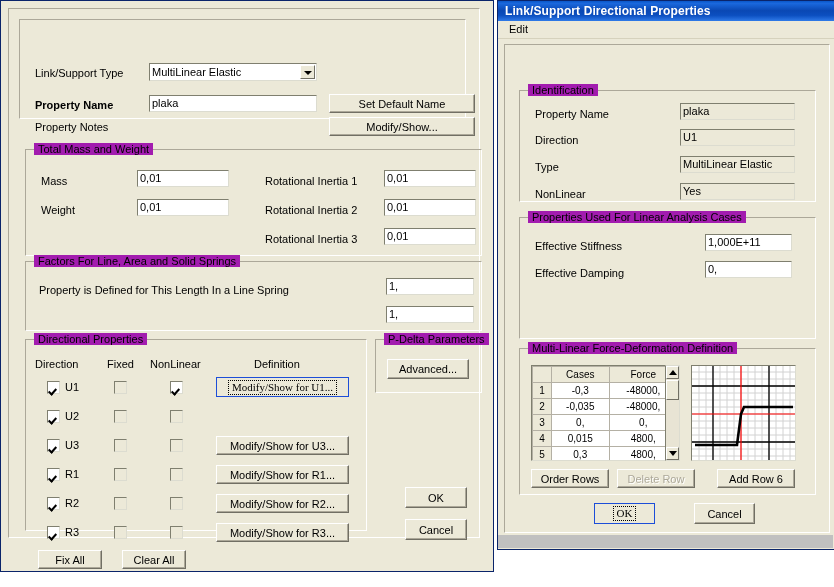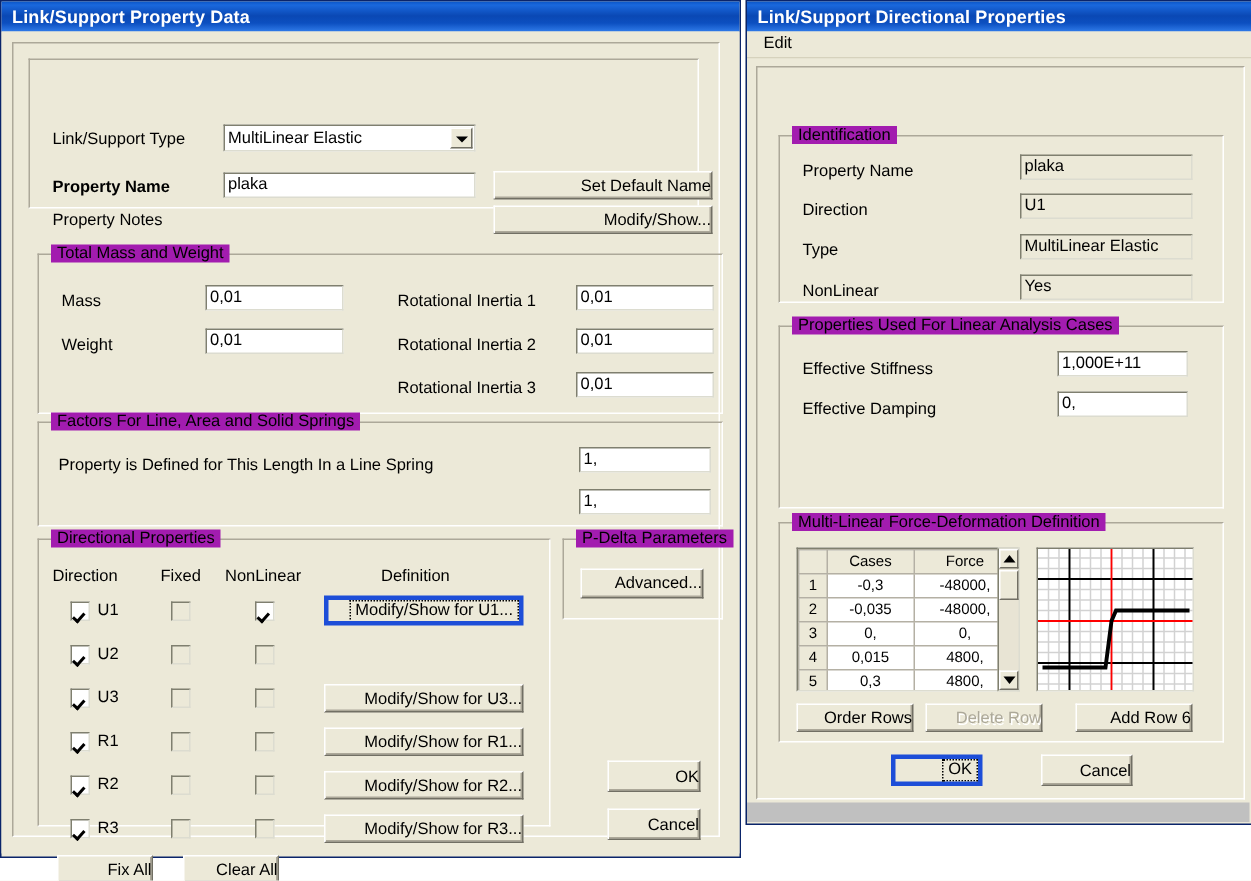--- a/index.html
+++ b/index.html
@@ -135,25 +135,26 @@
     border-right-color: #716f64;
     border-bottom-color: #716f64;
     box-shadow: inset -1px -1px 0 #aca899;
     font-size: 11px;
     color: #000;
     text-align: center;
     box-sizing: border-box;
     white-space: nowrap;
     overflow: hidden;
     cursor: default;
-    display: flex; align-items: center; justify-content: flex-end;
+    display: flex; align-items: center; justify-content: center;
   }
   .btn.default {
-    border: 3px solid #1d4ed8;
+    border: 1px solid #1d4ed8;
     box-shadow: none;
+    font-family: Liberation Serif, serif;
   }
   .btn.default > span {
     display: block;
     border: 1px dotted #000;
     padding: 0 3px;
     line-height: 13px;
   }
   .btn.disabled { color: #aca899; text-shadow: 1px 1px 0 #ffffff; }
 
   
@@ -249,23 +250,20 @@
     position: absolute;
     background: #c0c0c0;
   }
 </style>
 </head>
 <body>
 
 <div class="screen">
 
   <div class="win" style="left:0px; top:0px; width:492px; height:570px;">
-    <div class="titlebar">
-      <span>Link/Support Property Data</span>
-    </div>
     <div class="win-body" style="height:548px;">
       <div class="client" style="left:7px; top:7px; width:470px; height:528px;">
 
         <div class="group" style="left:10px; top:10px; width:445px; height:98px; border:1px solid #aca899; border-right-color:#ffffff; border-bottom-color:#ffffff;">
         </div>
 
         <div class="lbl" style="left:26px; top:58px;">Link/Support Type</div>
         <div class="combo" style="left:140px; top:54px; width:168px; height:18px;">
           <span>MultiLinear Elastic</span>
           <span class="arrowbtn">

